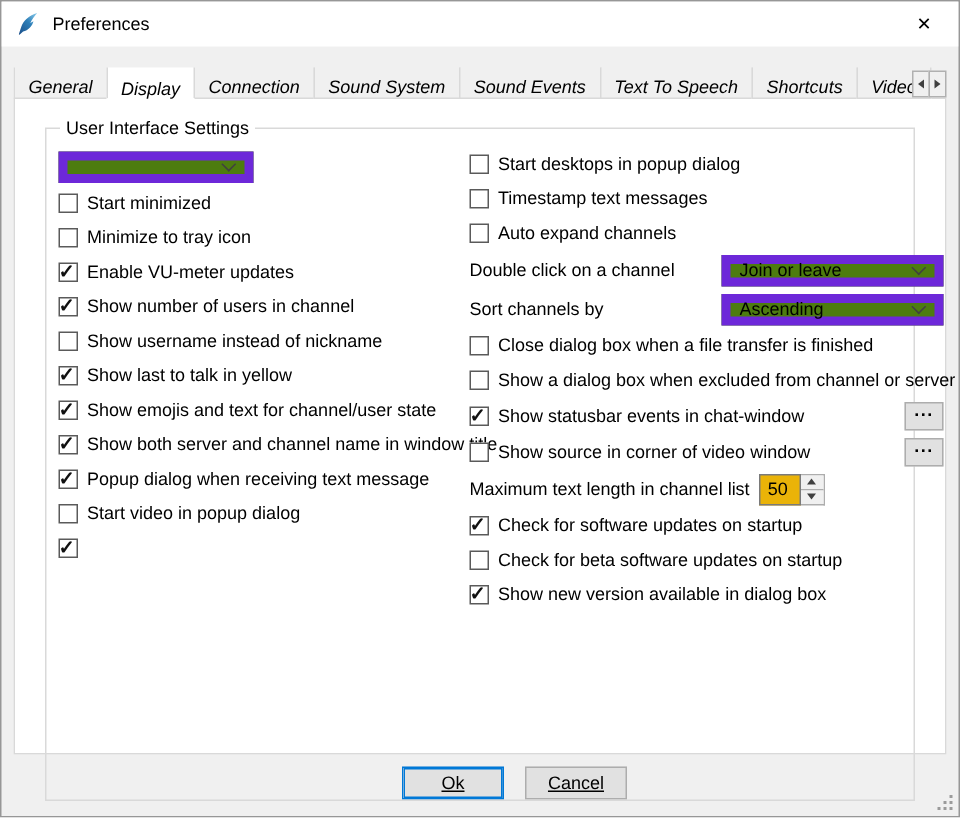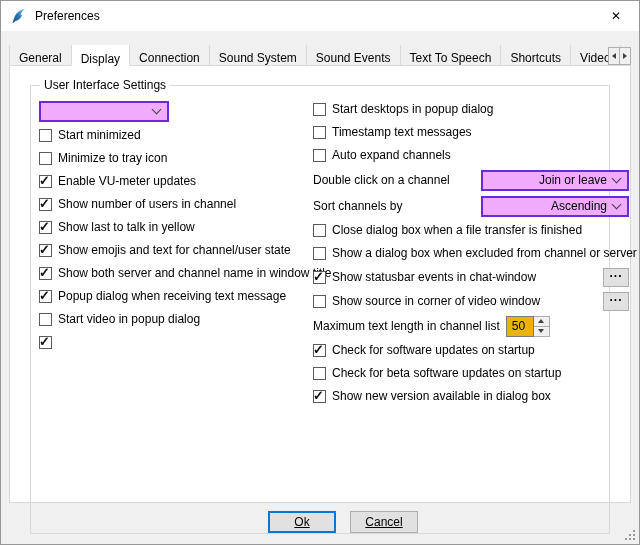--- a/index.html
+++ b/index.html
@@ -13,21 +13,21 @@
   .titlebar { display:flex; align-items:center; height:30px; background:#ffffff; padding-left:9px; }
   .app-icon { width:16px; height:16px; flex:none; }
   .titlebar .title { margin-left:9px; }
   .close-btn { margin-left:auto; width:46px; height:30px; display:flex; align-items:center;
                justify-content:center; font-size:12px; color:#000; }
 
   
   .tabbar { position:absolute; left:8px; top:44px; right:8px; height:21px; z-index:3; }
   .tabs { display:flex; align-items:flex-end; height:21px; width:100%; overflow:hidden; }
   .tab { flex:0 0 auto; height:19px; line-height:18px; padding:16px 9px; background:#f0f0f0;
-         border:1px solid #d9d9d9; white-space:nowrap; }
+         border:1px solid #d9d9d9; white-space:nowrap;font-style:italic; }
   .tab + .tab { margin-left:-1px; }
   .tab.active { height:21px; line-height:20px; background:#ffffff; border-bottom:1px solid #ffffff;
                 position:relative; z-index:2; }
   .tab-scroll { position:absolute; right:0; top:2px; display:flex; z-index:4; }
   .tab-scroll .arrow { width:12px; height:18px; border:1px solid #b0b0b0; background:#f0f0f0;
                        display:flex; align-items:center; justify-content:center; }
   .tab-scroll .arrow + .arrow { margin-left:-1px; }
   .arr-left { width:0;height:0;border-top:3px solid transparent;border-bottom:3px solid transparent;
               border-right:4px solid #404040; }
   .arr-right { width:0;height:0;border-top:3px solid transparent;border-bottom:3px solid transparent;
@@ -52,22 +52,22 @@
               margin-right:6px; position:relative; flex:none; }
   .checkbox.checked::after { content:"✓"; position:absolute; left:-1px; top:-3px;
               font-size:13px; font-weight:700; color:#101010; }
   .check-label { white-space:nowrap;text-align:right; }
   .lbl { white-space:nowrap; }
 
   .lang-row { height:22px; margin-bottom:4px; }
   .lang-row .lbl { width:136px; flex:none; }
   .lang-row .combo { width:130px; }
 
-  .combo { height:21px; background:#f0abfc; border:2px solid #6d28d9; display:flex;
-           align-items:center; padding:0 6px;text-align:right; }
+  .combo { height:21px; background:#4d7c0f; border:6px solid #6d28d9; display:flex;
+           align-items:center; padding:0 6px; }
   .combo-val { flex:1; white-space:nowrap; overflow:hidden; }
   .chev { width:7px; height:7px; border-right:1px solid #404040; border-bottom:1px solid #404040;
           transform:rotate(45deg); margin:-4px 1px 0 6px; flex:none; }
 
   .combo-row { height:22px; margin-bottom:4px; justify-content:space-between; }
   .combo-row .combo { width:148px; flex:none; }
 
   .checkbtn-row { height:20px; margin-bottom:4px; }
   .more-btn { margin-left:auto; width:26px; height:19px; background:#e1e1e1; border:1px solid #adadad;
               display:flex; align-items:flex-start; justify-content:center; line-height:9px;
@@ -163,20 +163,24 @@
           </div>
           <div class="row check-row">
             <span class="checkbox checked"></span>
             <span class="check-label">Enable VU-meter updates</span>
           </div>
           <div class="row check-row">
             <span class="checkbox checked"></span>
             <span class="check-label">Show number of users in channel</span>
           </div>
           <div class="row check-row">
+            <span class="checkbox"></span>
+            <span class="check-label">Show username instead of nickname</span>
+          </div>
+          <div class="row check-row">
             <span class="checkbox checked"></span>
             <span class="check-label">Show last to talk in yellow</span>
           </div>
           <div class="row check-row">
             <span class="checkbox checked"></span>
             <span class="check-label">Show emojis and text for channel/user state</span>
           </div>
           <div class="row check-row">
             <span class="checkbox checked"></span>
             <span class="check-label">Show both server and channel name in window title</span>

